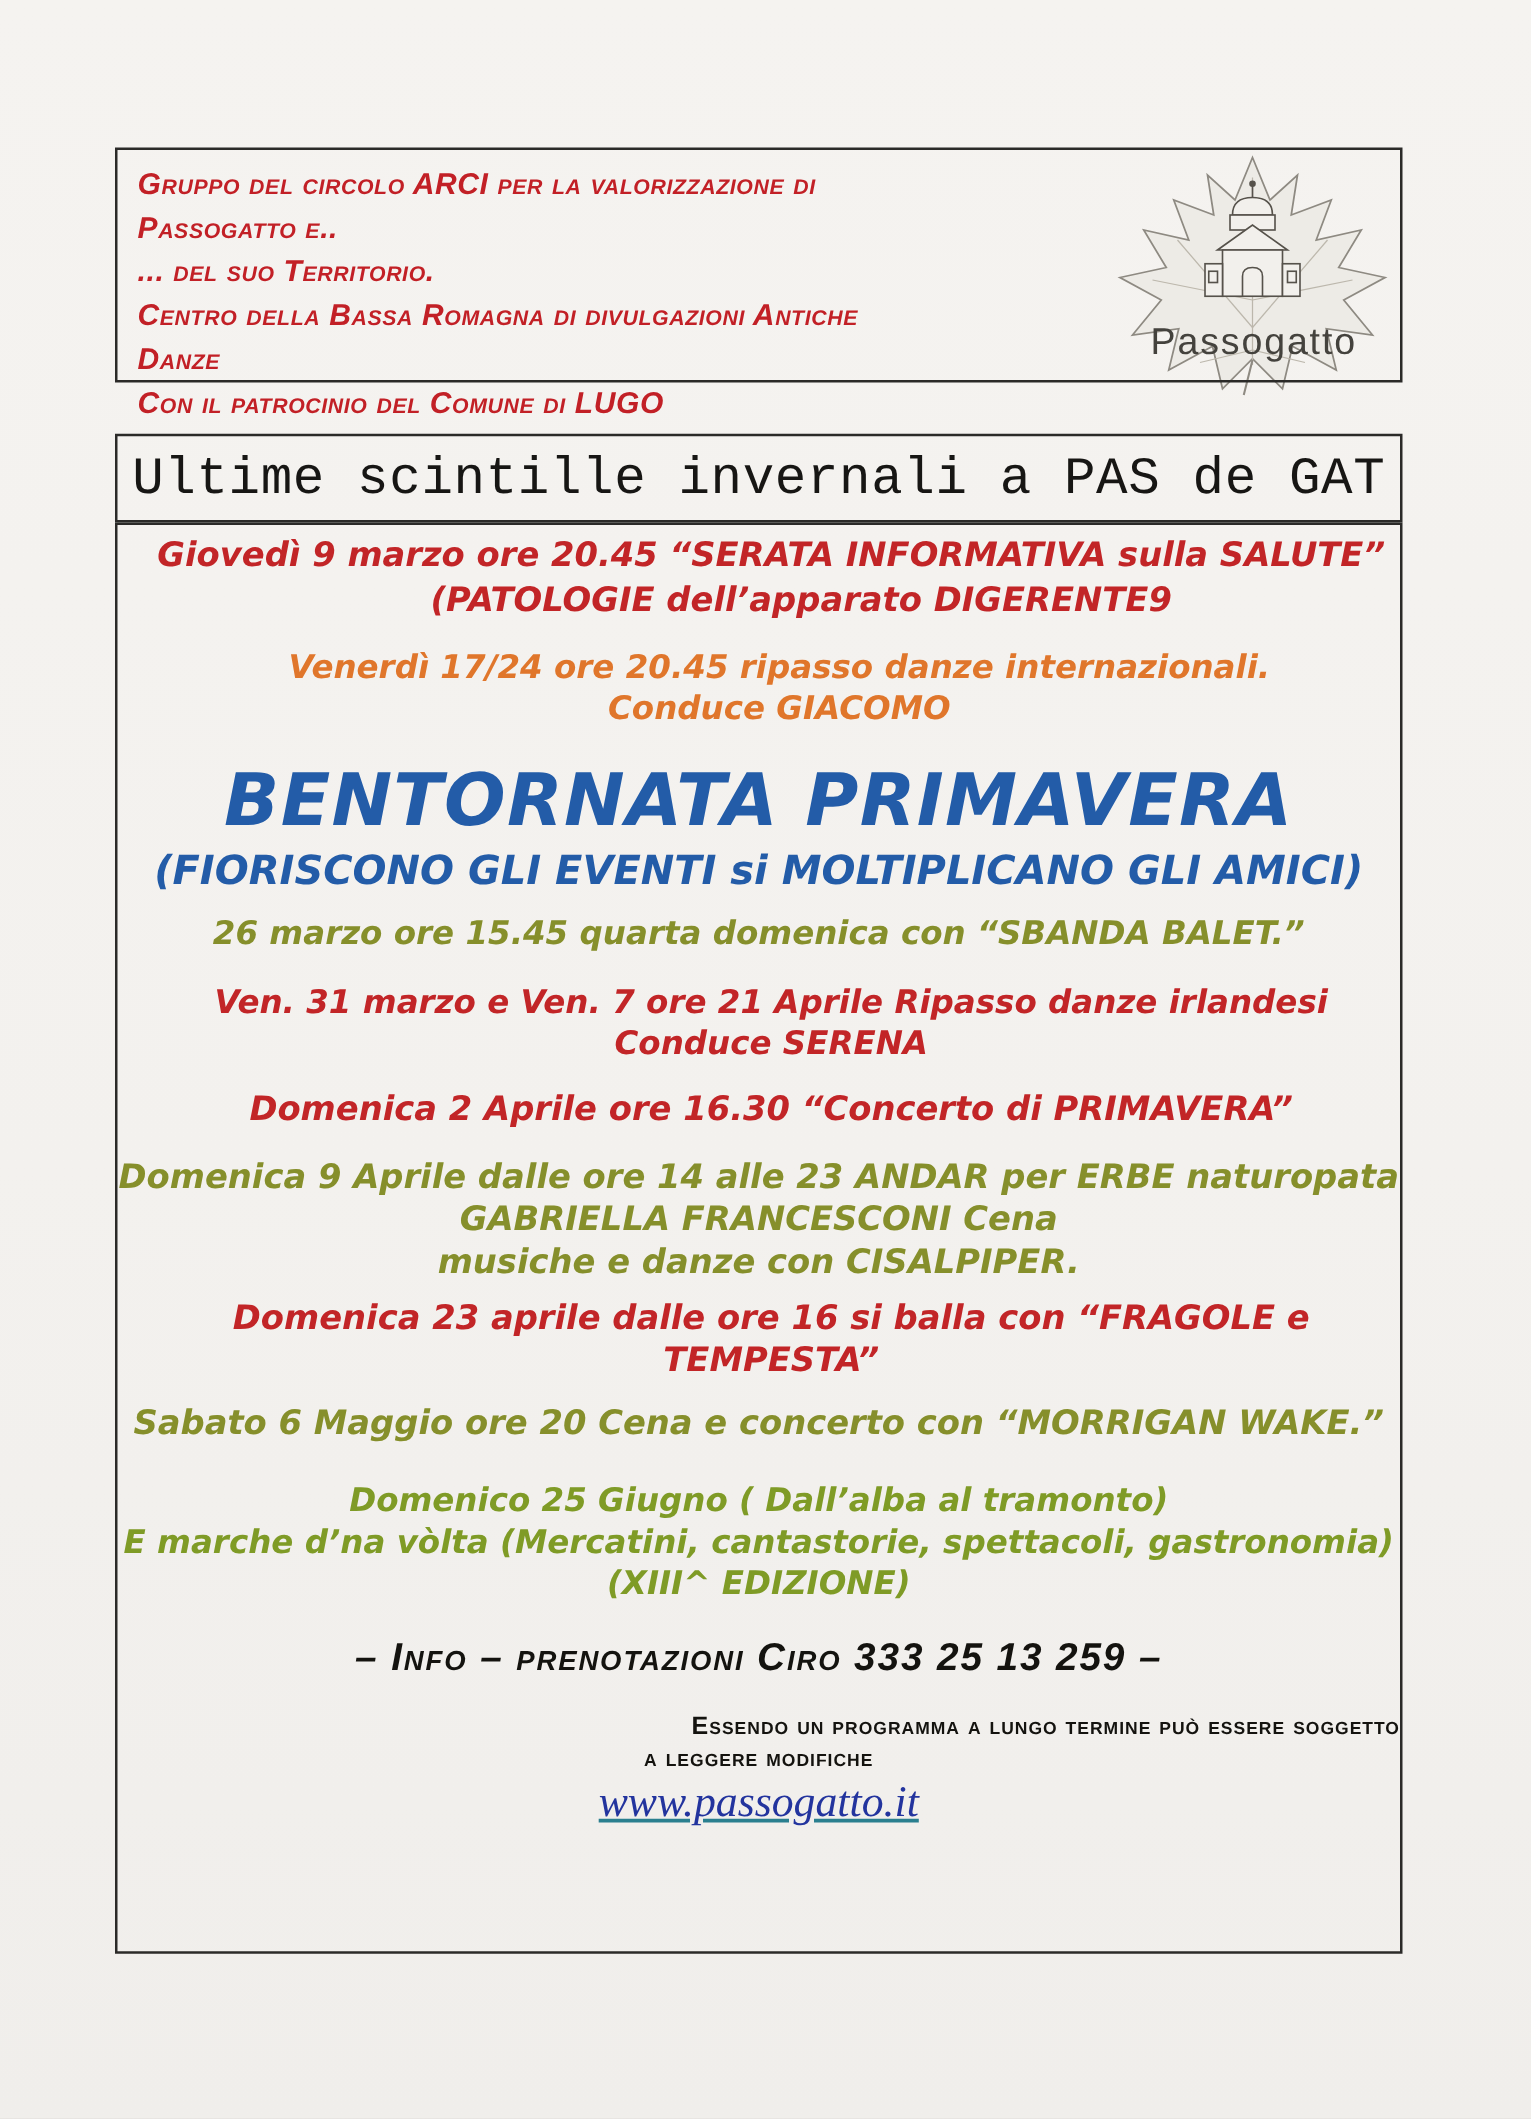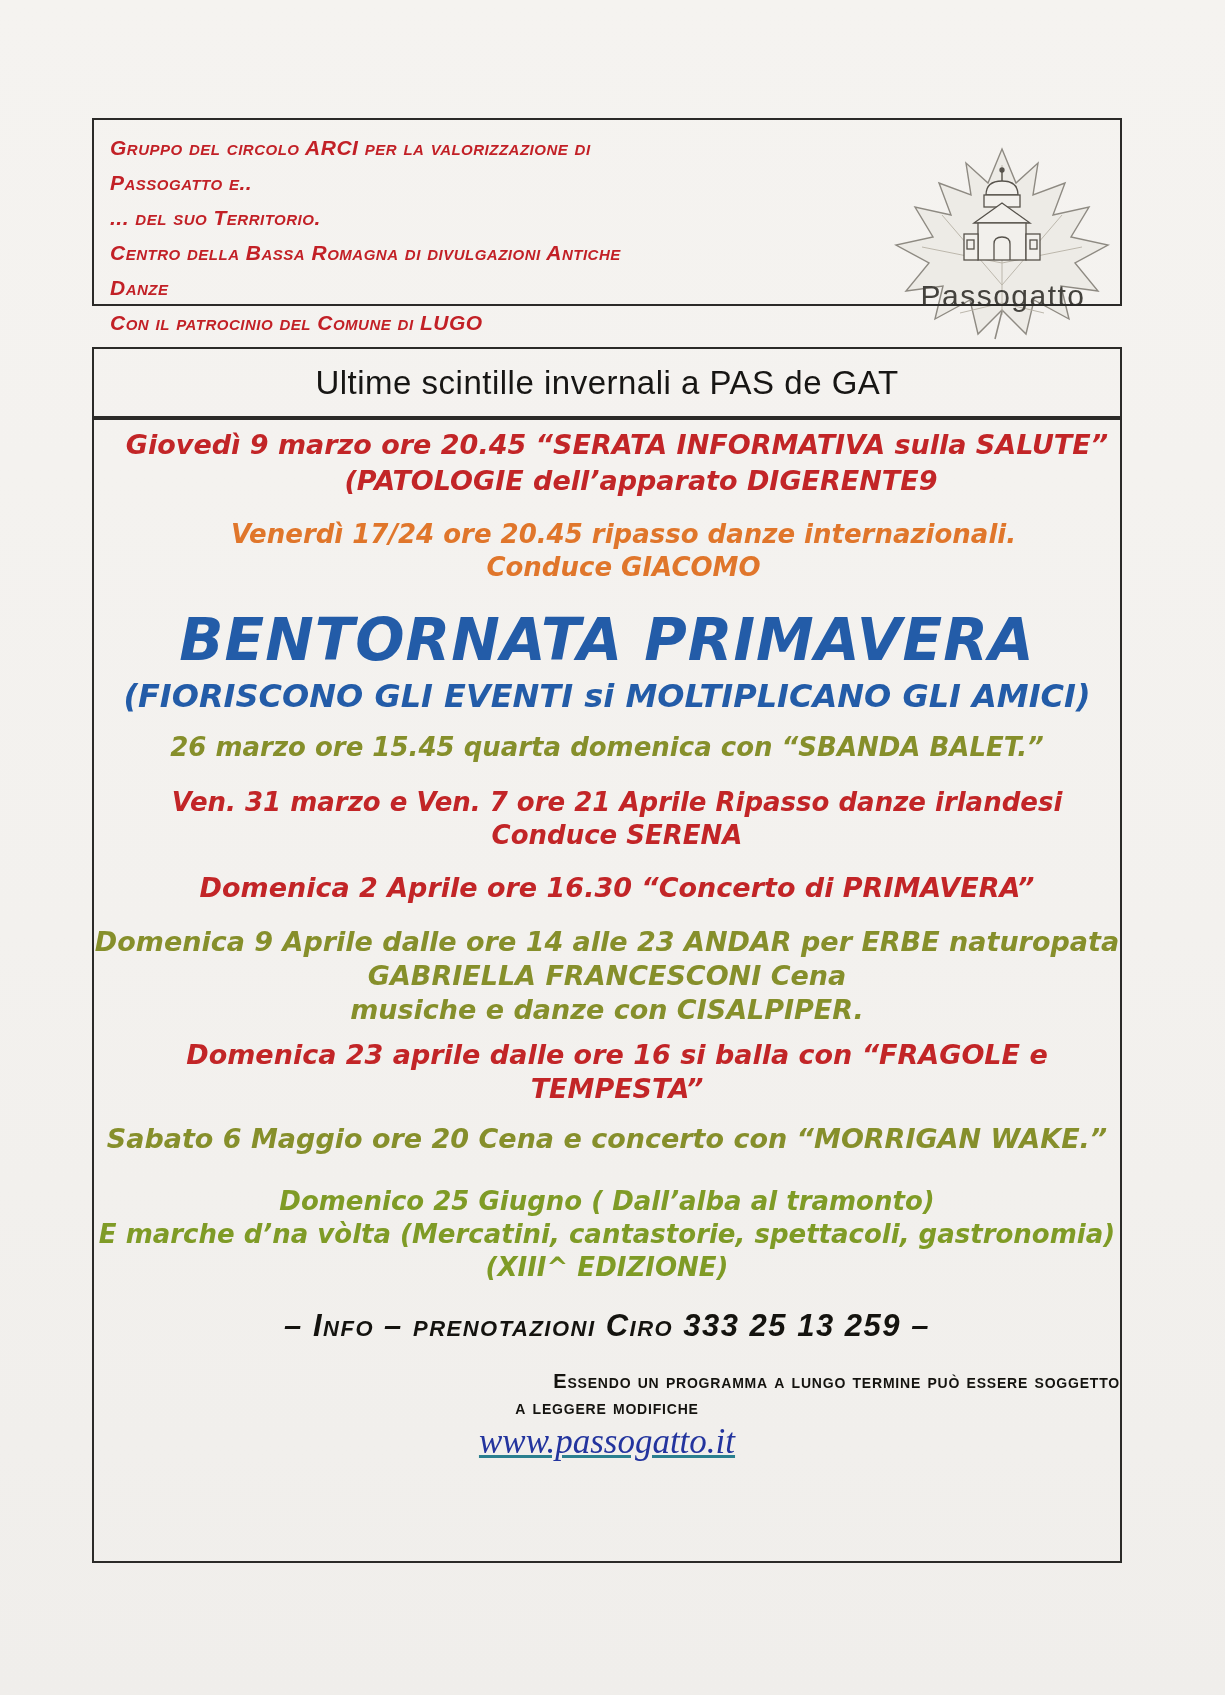--- a/index.html
+++ b/index.html
@@ -15,32 +15,32 @@
   
   .box { position:absolute; left:92px; width:1030px; border:2px solid #2b2a28; background:transparent; }
   .header-box { top:118px; height:188px; padding:10px 14px 0 16px; }
   .title-box  { top:347px; height:71px; display:flex; align-items:center; justify-content:center; }
   .main-box   { top:418px; height:1145px; text-align:center; }
 
   
   .hline {
     font-family: "Liberation Sans", sans-serif;
     font-weight: bold; font-style: italic; font-variant: small-caps;
-    font-size: 21px; line-height: 35px; letter-spacing: .5px;
+    font-size: 24px; line-height: 35px; letter-spacing: .5px;
     color: #c22026; white-space: nowrap;
   }
 
   
-  .logo { position:absolute; left:890px; top:143px; width:224px; height:198px; z-index:0; }
+  .logo { position:absolute; left:890px; top:120px; width:224px; height:198px; z-index:0; }
   
 
   
   .flyer-title {
-    font-family: Liberation Sans, sans-serif;
-    font-size: 33px; letter-spacing: .5px; color:#171614;
+    font-family: Liberation Mono, monospace;
+    font-size: 42px; letter-spacing: .5px; color:#171614;
   }
 
   
   .ev {
     font-family: "DejaVu Sans", sans-serif;
     font-style: italic; font-weight: bold;
     font-size: 27px; line-height: 34px; letter-spacing: 0;
   }
   .s26 { font-size:26px; line-height:33px; }
   .s58 { font-size:58px; line-height:68px; letter-spacing:1px; }

